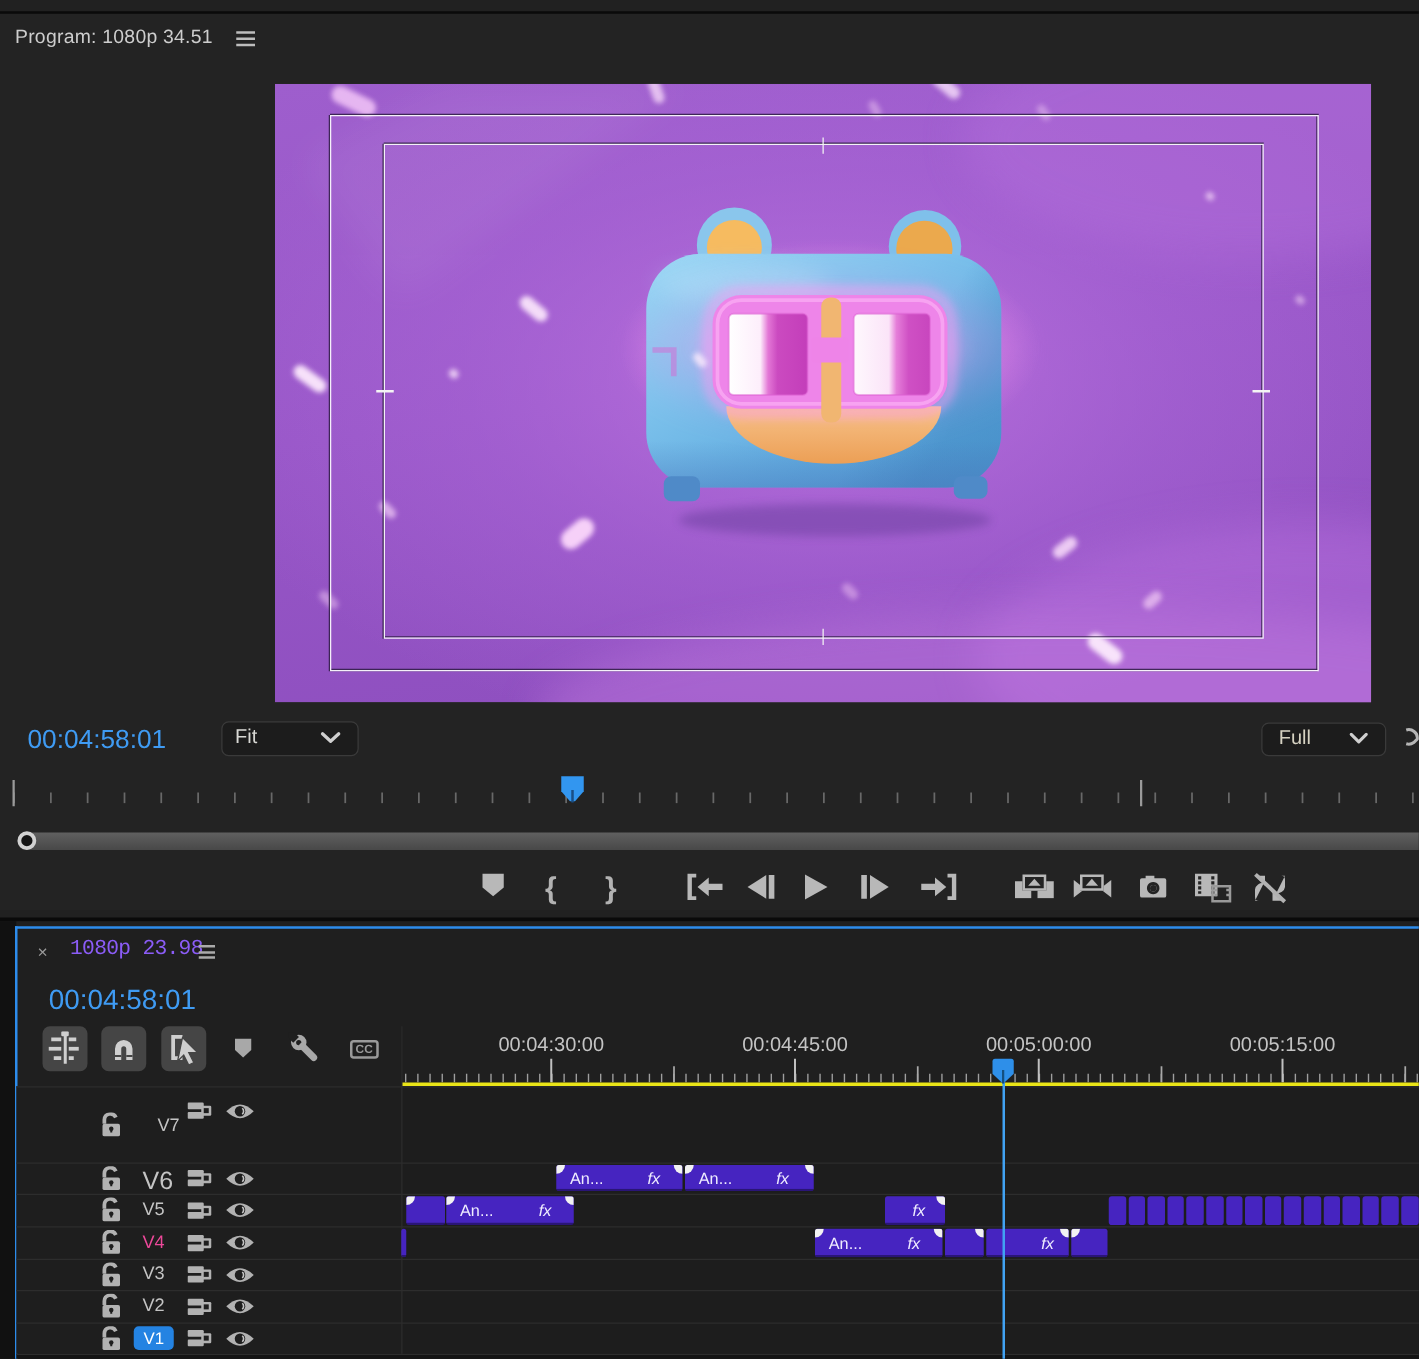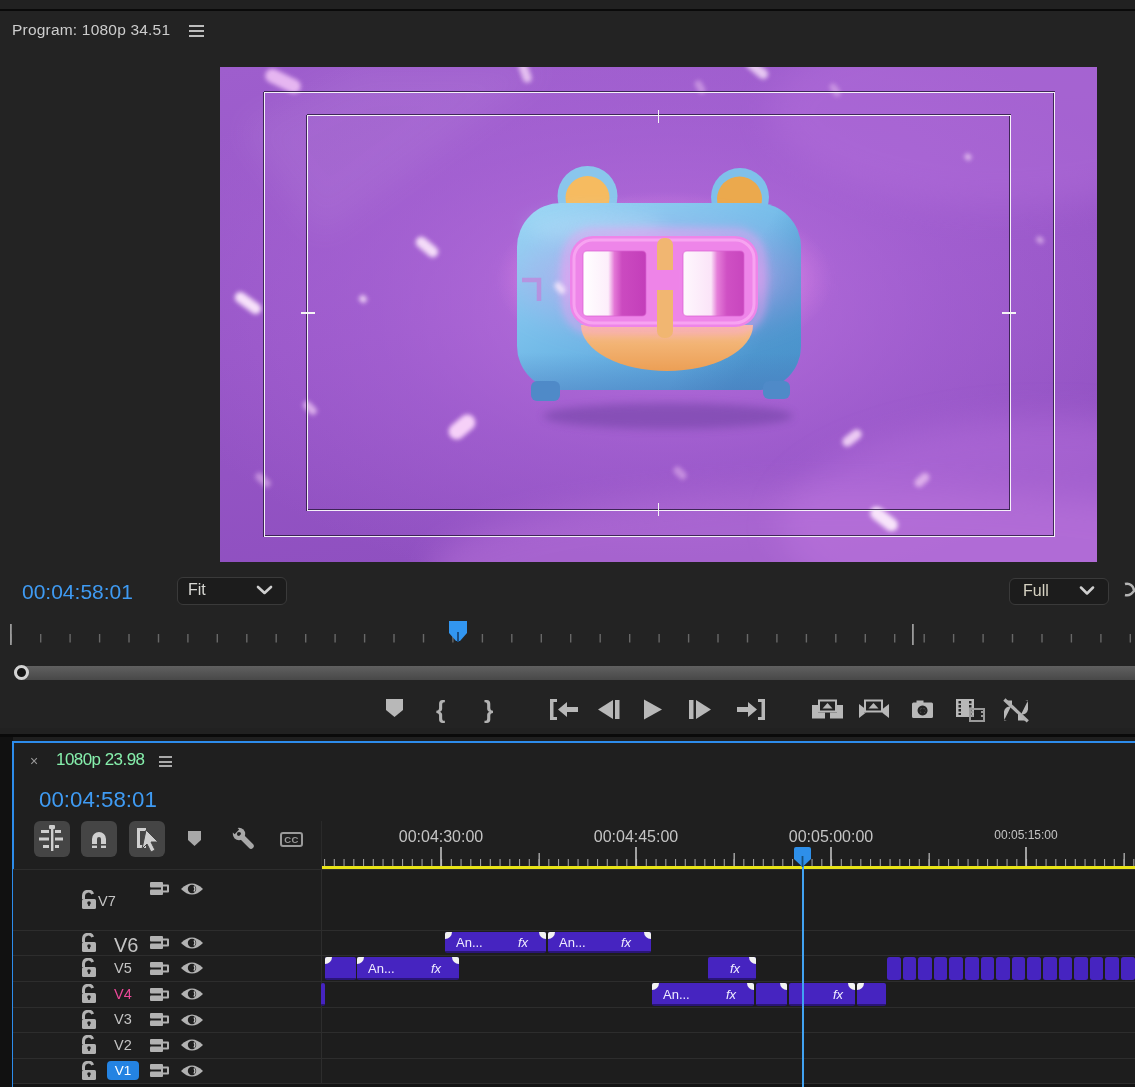--- a/index.html
+++ b/index.html
@@ -242,21 +242,21 @@
 <rect x="620" y="12.8" width="32" height="3.2" fill="#b2b2b2" transform="rotate(43 636 14.5)"></rect>
 </g>
     </svg>
 <div class="abs" style="left:0;top:728px;width:1135px;height:9px;background:#212121;"></div>
 <div class="abs" style="left:0;top:734px;width:1135px;height:3px;background:#0a0a0a;"></div>
 <div class="abs" style="left:0;top:737px;width:1135px;height:350px;background:#111111;"></div>
 <div class="abs" style="left:13px;top:737px;width:1122px;height:350px;background:#1f1f1f;"></div>
 <div class="abs" style="left:12px;top:741px;width:1123px;height:1.6px;background:#2d8ceb;"></div>
 <div class="abs" style="left:12px;top:741px;width:1.6px;height:346px;background:#2d8ceb;"></div>
 <div class="abs" style="left:30px;top:753px;font-size:14px;color:#9a9a9a;">×</div>
-<div class="abs" style="left:56px;top:750px;font-size:17px;letter-spacing:-0.55px;color:#86efac;">1080p 23.98</div>
+<div class="abs" style="left:56px;top:750px;font-size:17px;letter-spacing:-0.55px;color:#8b5cf6;font-family:Liberation Mono, monospace;">1080p 23.98</div>
 <div class="abs" style="left:159px;top:756px;width:13px;height:2.2px;background:#aaaaaa;"></div>
 <div class="abs" style="left:159px;top:760.5px;width:13px;height:2.2px;background:#aaaaaa;"></div>
 <div class="abs" style="left:159px;top:765px;width:13px;height:2.2px;background:#aaaaaa;"></div>
 <div class="abs" style="left:39px;top:786.5px;font-size:22.3px;color:#3f9bf3;">00:04:58:01</div>
 <div class="abs" style="left:34px;top:821px;width:36px;height:36px;background:#454545;border-radius:6px;"></div>
 <div class="abs" style="left:81px;top:821px;width:36px;height:36px;background:#454545;border-radius:6px;"></div>
 <div class="abs" style="left:129px;top:821px;width:36px;height:36px;background:#454545;border-radius:6px;"></div>
 <svg class="abs" style="left:38px;top:825px;" width="28" height="28" viewBox="0 0 28 28">
       <g fill="#cfcfcf">
         <rect x="13" y="2" width="2.4" height="24"></rect>
@@ -288,21 +288,21 @@
         <circle cx="8" cy="8" r="6.2" fill="#a8a8a8"></circle>
         <rect x="4.8" y="-4" width="6.4" height="9" fill="#1f1f1f" transform="rotate(-45 8 8)"></rect>
         <circle cx="8" cy="8" r="2.1" fill="#1f1f1f"></circle>
         <line x1="11" y1="11" x2="20" y2="20" stroke="#a8a8a8" stroke-width="5.5" stroke-linecap="round"></line>
       </svg>
 <div class="abs" style="left:280px;top:832px;width:19px;height:11px;border:2px solid #9a9a9a;border-radius:3px;color:#9a9a9a;font-size:9.5px;font-weight:bold;text-align:center;line-height:11px;letter-spacing:0.3px;">CC</div>
 <div class="abs" style="left:321px;top:821px;width:1px;height:262px;background:#2a2a2a;"></div>
 <div class="abs" style="left:381px;top:828px;width:120px;text-align:center;font-size:16px;color:#c4c4c4;">00:04:30:00</div>
 <div class="abs" style="left:576px;top:828px;width:120px;text-align:center;font-size:16px;color:#c4c4c4;">00:04:45:00</div>
 <div class="abs" style="left:771px;top:828px;width:120px;text-align:center;font-size:16px;color:#c4c4c4;">00:05:00:00</div>
-<div class="abs" style="left:966px;top:828px;width:120px;text-align:center;font-size:12px;color:#c4c4c4;">00:05:15:00</div>
+<div class="abs" style="left:966px;top:828px;width:120px;text-align:center;font-size:16px;color:#c4c4c4;">00:05:15:00</div>
 <svg class="abs" style="left:320px;top:845px;" width="815" height="21" viewBox="0 0 815 21">
         <rect x="4.00" y="14" width="1.1" height="7" fill="#9e9e9e"></rect>
         <rect x="13.75" y="14" width="1.1" height="7" fill="#9e9e9e"></rect>
         <rect x="23.50" y="14" width="1.1" height="7" fill="#9e9e9e"></rect>
         <rect x="33.25" y="14" width="1.1" height="7" fill="#9e9e9e"></rect>
         <rect x="43.00" y="14" width="1.1" height="7" fill="#9e9e9e"></rect>
         <rect x="52.75" y="14" width="1.1" height="7" fill="#9e9e9e"></rect>
         <rect x="62.50" y="14" width="1.1" height="7" fill="#9e9e9e"></rect>
         <rect x="72.25" y="14" width="1.1" height="7" fill="#9e9e9e"></rect>
         <rect x="82.00" y="14" width="1.1" height="7" fill="#9e9e9e"></rect>
@@ -402,21 +402,21 @@
 <div class="abs" style="left:13px;top:1007px;width:1122px;height:1px;background:#2d2d2d;"></div>
 <div class="abs" style="left:13px;top:1032px;width:1122px;height:1px;background:#2d2d2d;"></div>
 <div class="abs" style="left:13px;top:1058px;width:1122px;height:1px;background:#2d2d2d;"></div>
 <div class="abs" style="left:13px;top:1083px;width:1122px;height:1px;background:#2d2d2d;"></div>
 <svg class="abs" style="left:81px;top:890px;" width="16" height="20" viewBox="0 0 16 20">
         <path d="M2.5,9 v-3.2 a4.8,4.8 0 0 1 9.2,-1.8" stroke="#b2b2b2" stroke-width="3" fill="none"></path>
         <rect x="1" y="9" width="14" height="10" rx="1.5" fill="#b2b2b2"></rect>
         <circle cx="8" cy="13" r="1.8" fill="#1e1e1e"></circle>
         <rect x="7.2" y="13" width="1.6" height="3" fill="#1e1e1e"></rect>
       </svg>
-<div class="abs" style="left:98px;top:892.5px;font-size:14.5px;color:#c4c4c4;">V7</div>
+<div class="abs" style="left:126px;top:892.5px;font-size:14.5px;color:#c4c4c4;">V7</div>
 <svg class="abs" style="left:150px;top:881px;" width="20" height="15" viewBox="0 0 20 15">
         <g fill="#b2b2b2">
           <rect x="0" y="1" width="13" height="5.4" rx="1"></rect>
           <rect x="0" y="8.6" width="13" height="5.4" rx="1"></rect>
           <rect x="11" y="3.5" width="8" height="8" rx="1"></rect>
           <rect x="13" y="5.5" width="4" height="4" fill="#1e1e1e"></rect>
         </g>
       </svg>
 <svg class="abs" style="left:180px;top:882px;" width="24" height="14" viewBox="0 0 24 14">
         <path d="M1,7 Q12,-4 23,7 Q12,18 1,7 z" fill="#b2b2b2"></path>

